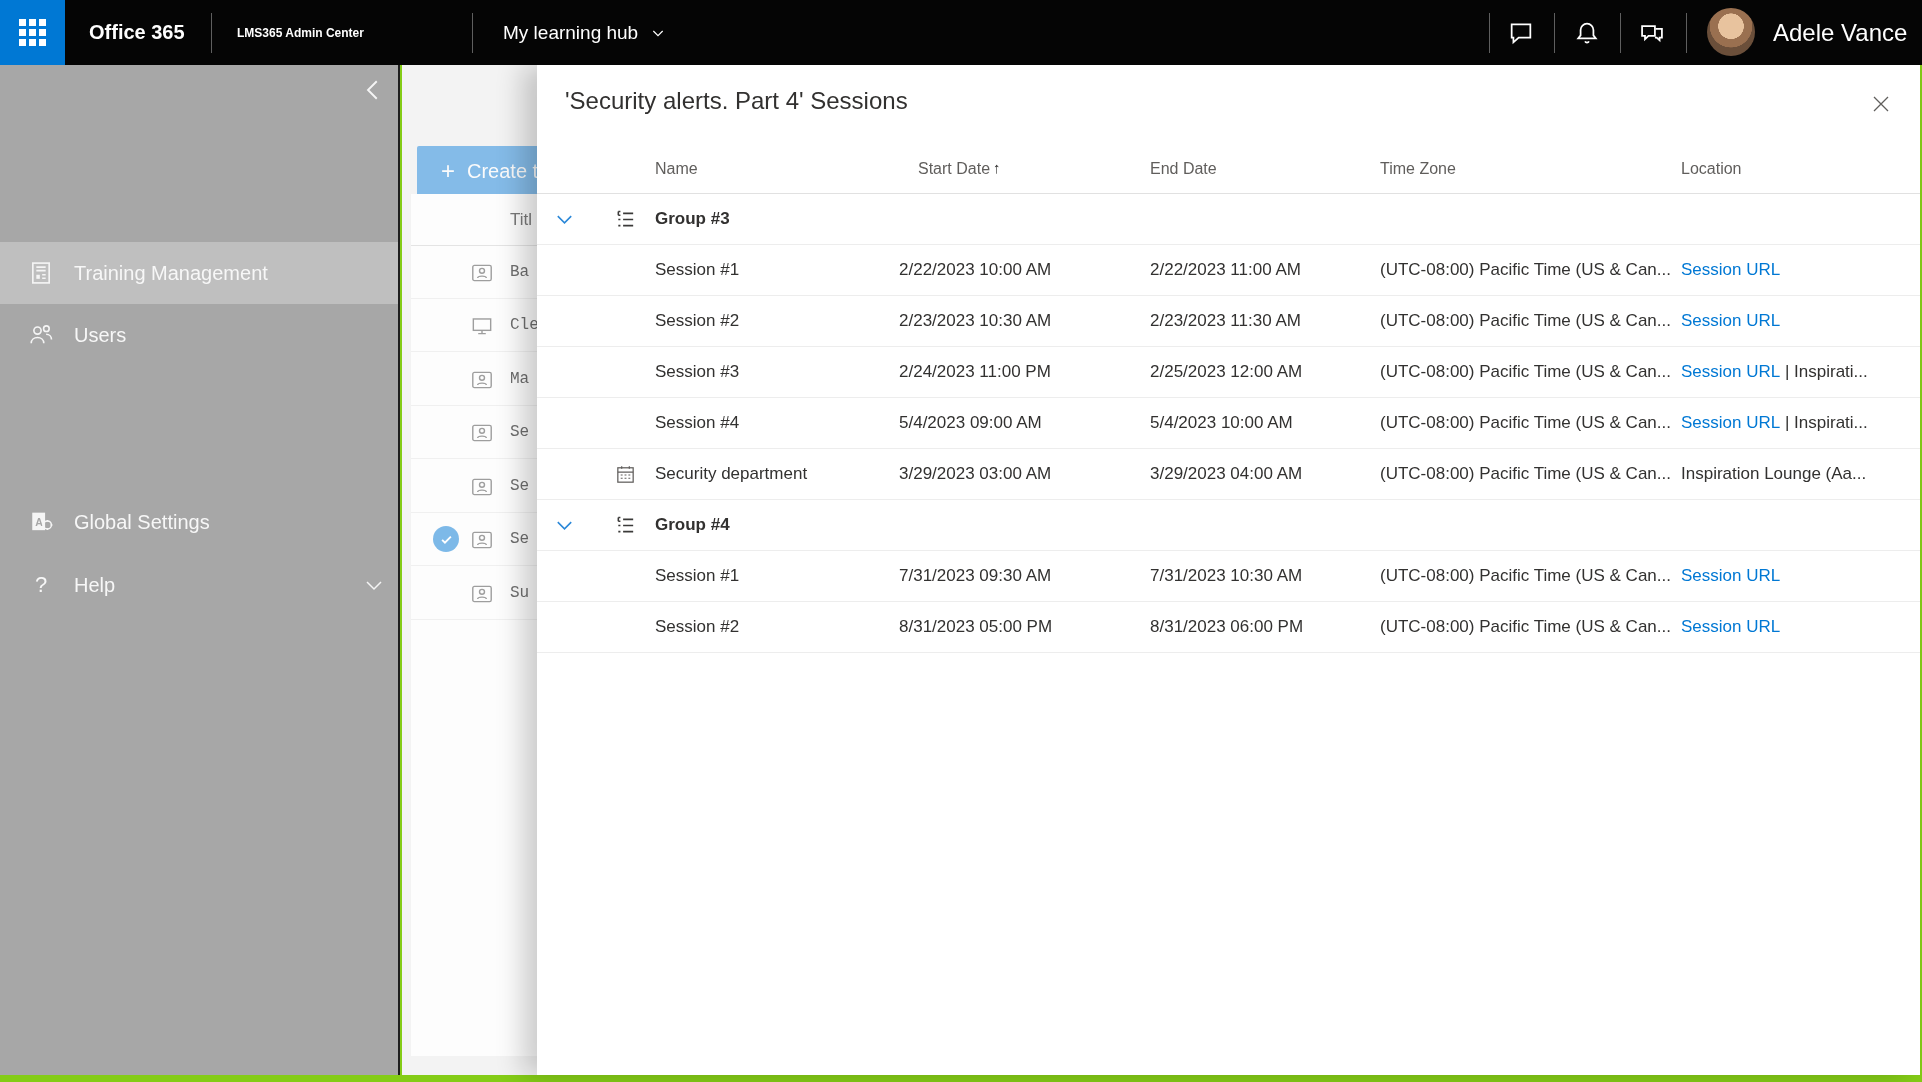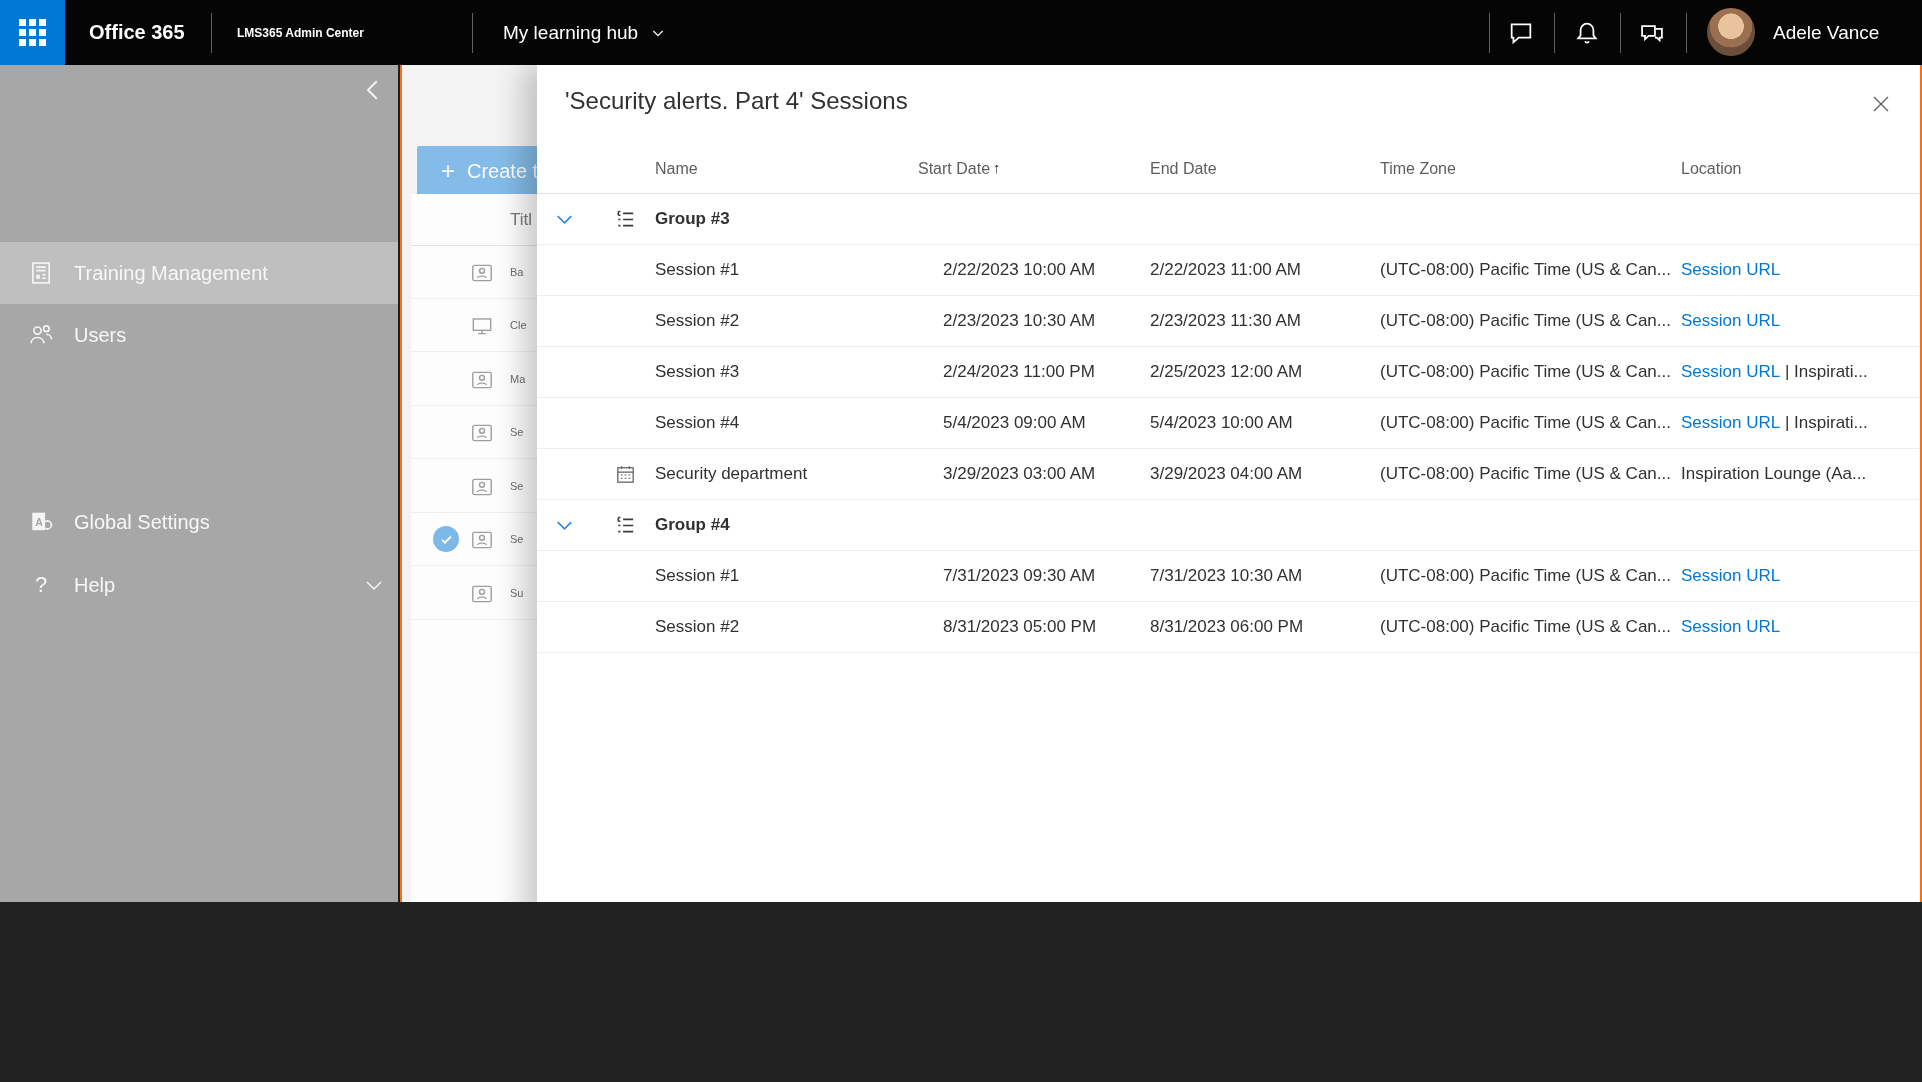--- a/index.html
+++ b/index.html
@@ -1,29 +1,29 @@
 <!DOCTYPE html>
 <html><head>
 <meta charset="utf-8">
 <style>
   html,body{margin:0;padding:0;background:#222;}
   *{box-sizing:border-box;font-family:"Liberation Sans","DejaVu Sans",sans-serif;}
-  .screen{position:relative;width:1922px;height:902px;background:#f97316;overflow:hidden;}
+  .screen{position:relative;width:1922px;height:1082px;background:#84cc16;overflow:hidden;}
 
   
   .topbar{position:absolute;left:0;top:0;width:1922px;height:65px;background:#050505;z-index:9;}
   .waffle{position:absolute;left:0;top:0;width:65px;height:65px;background:#0078d4;display:flex;align-items:center;justify-content:center;cursor:pointer;}
   .wgrid{display:grid;grid-template-columns:repeat(3,7px);grid-template-rows:repeat(3,7px);gap:3px;}
   .wgrid i{background:#fff;}
   .tbtext{position:absolute;top:0;height:65px;display:flex;align-items:center;color:#fff;white-space:nowrap;}
   .tbsep{position:absolute;top:13px;width:1px;height:40px;background:#5f5f5f;}
   .tbicon{position:absolute;top:14px;width:38px;height:38px;display:flex;align-items:center;justify-content:center;cursor:pointer;}
   .avatar{position:absolute;top:8px;width:48px;height:48px;border-radius:50%;
     background:radial-gradient(circle at 50% 38%,#e8c39e 0 33%,#9a7050 34% 55%,#6b4f3a 56% 100%);}
-  .uname{font-size:19px;}
+  .uname{font-size:24px;}
 
   
   .sidebar{position:absolute;left:0;top:65px;width:400px;height:1010px;background:#a7a7a7;border-right:2px solid #1f1f1f;z-index:2;}
   .collapse{position:absolute;left:358px;top:10px;width:30px;height:30px;cursor:pointer;}
   .sbitem{position:absolute;left:0;width:100%;height:62px;display:flex;align-items:center;cursor:pointer;}
   .sbitem.selected{background:#bfbfbf;}
   .sbicon{position:absolute;left:26px;width:30px;height:30px;display:flex;align-items:center;justify-content:center;}
   .sblabel{position:absolute;left:74px;font-size:20px;color:#f7f7f7;white-space:nowrap;}
   .sbchev{position:absolute;left:362px;width:24px;height:24px;}
   .helpq{font-size:22px;color:#f7f7f7;}
@@ -32,34 +32,34 @@
   .bgpage{position:absolute;left:402px;top:65px;width:1518px;height:1010px;background:#f3f3f3;z-index:1;}
   .bgtitle{position:absolute;left:35px;top:84px;font-size:24px;color:#949494;white-space:nowrap;}
   .createbtn{position:absolute;left:15px;top:81px;width:175px;height:50px;background:#84bbe8;border-radius:2px;color:#fbfbfb;display:flex;align-items:center;padding-left:24px;cursor:pointer;white-space:nowrap;}
   .createbtn .plus{font-size:24px;font-weight:300;margin-right:12px;}
   .createbtn .clabel{font-size:20px;}
   .bglist{position:absolute;left:9px;top:129px;width:300px;height:862px;background:#fdfdfd;}
   .bglhead{position:absolute;left:0;top:0;width:100%;height:52px;border-bottom:1px solid #e4e4e4;}
   .bglhead span{position:absolute;left:99px;line-height:52px;font-size:17px;color:#7a7a7a;}
   .bgrow{position:absolute;left:0;width:100%;height:53px;border-bottom:1px solid #f0f0f0;cursor:pointer;}
   .bgrow .ricon{position:absolute;left:58px;top:14px;width:26px;height:26px;}
-  .bgrow .rtxt{position:absolute;left:99px;line-height:53px;font-size:11px;color:#6e6e6e;white-space:nowrap;}
+  .bgrow .rtxt{position:absolute;left:99px;line-height:53px;font-size:16px;color:#6e6e6e;white-space:nowrap;font-family:Liberation Mono, monospace;}
   .checkcircle{position:absolute;left:22px;top:13px;width:26px;height:26px;border-radius:50%;background:#7db9e8;display:flex;align-items:center;justify-content:center;}
 
   
   .panel{position:absolute;left:537px;top:65px;width:1383px;height:1010px;background:#fff;z-index:5;box-shadow:-14px 0 26px rgba(0,0,0,0.20);}
   .ptitle{position:absolute;left:28px;top:22px;font-size:24px;color:#323130;white-space:nowrap;}
   .pclose{position:absolute;right:24px;top:24px;width:30px;height:30px;display:flex;align-items:center;justify-content:center;cursor:pointer;}
   .thead{position:absolute;left:0;top:80px;width:100%;height:49px;border-bottom:1px solid #e1e1e1;}
   .th{position:absolute;top:0;height:100%;display:flex;align-items:center;font-size:16px;color:#605e5c;white-space:nowrap;cursor:pointer;}
   .sortarrow{font-size:15px;color:#323130;margin-left:3px;position:relative;top:-2px;}
   .trow{position:absolute;left:0;width:100%;height:51px;border-bottom:1px solid #ededed;}
   .cell{position:absolute;top:0;height:100%;display:flex;align-items:center;font-size:17px;color:#323130;white-space:nowrap;}
   .c-name{left:118px;}
-  .c-start{left:362px;margin-left:44px;}
+  .c-start{left:362px;}
   .c-end{left:613px;}
   .c-tz{left:843px;width:296px;overflow:hidden;}
   .c-loc{left:1144px;max-width:232px;overflow:hidden;}
   .gname{font-weight:700;}
   .chev{position:absolute;left:16px;top:14px;width:23px;height:23px;cursor:pointer;}
   .gicon{position:absolute;left:77px;top:14px;width:23px;height:23px;}
   .slink{color:#0078d4;text-decoration:none;cursor:pointer;}
   .locx{color:#323130;white-space:pre;}
 
   svg{display:block;}

